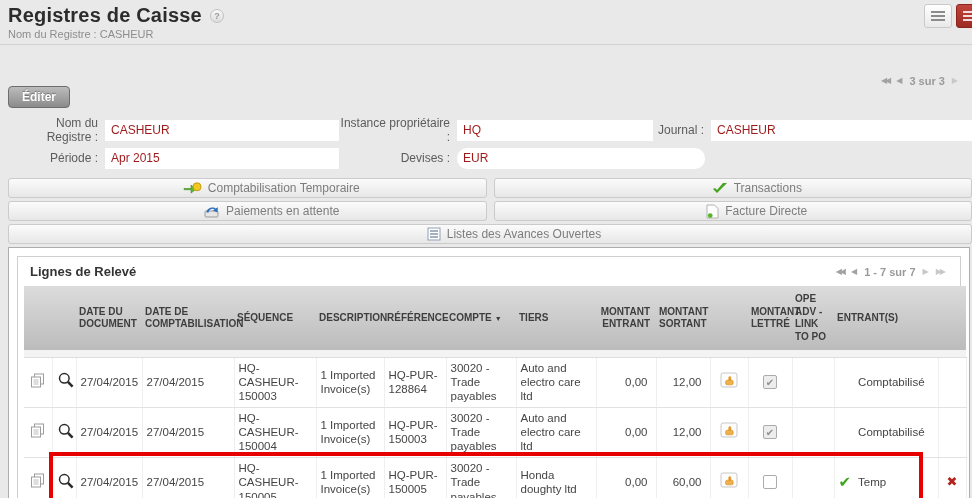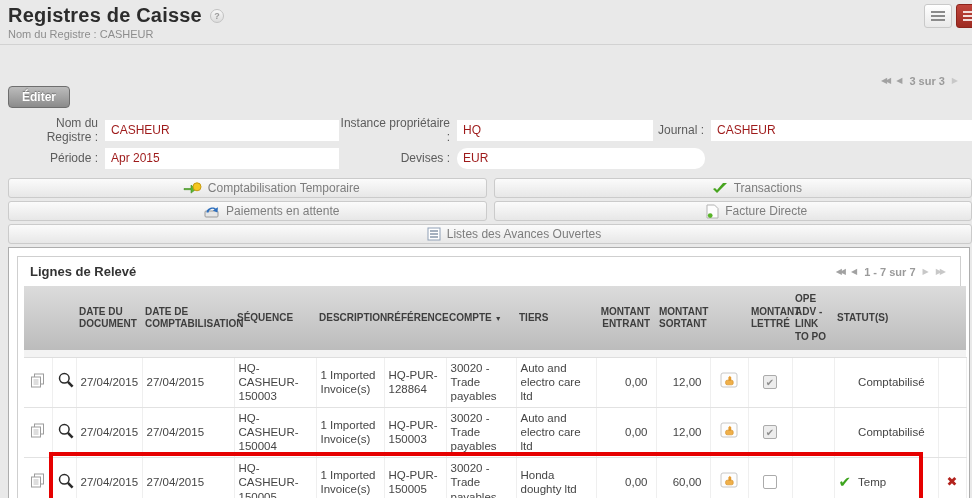--- a/index.html
+++ b/index.html
@@ -266,21 +266,21 @@
               <th>SÉQUENCE</th>
               <th>DESCRIPTION</th>
               <th>RÉFÉRENCE</th>
               <th><span>COMPTE</span><span class="sort-icon">▼</span></th>
               <th>TIERS</th>
               <th class="num">MONTANT ENTRANT</th>
               <th class="num">MONTANT SORTANT</th>
               <th></th>
               <th>MONTANT LETTRÉ</th>
               <th>OPE ADV - LINK TO PO</th>
-              <th>STATUT(S)</th>
+              <th>ENTRANT(S)</th>
               <th></th>
             </tr>
           </thead>
           <tbody>
             <tr class="spacer">
                 <td colspan="16"></td>
               </tr>
           </tbody>
           <tbody id="rows">
               <tr>

